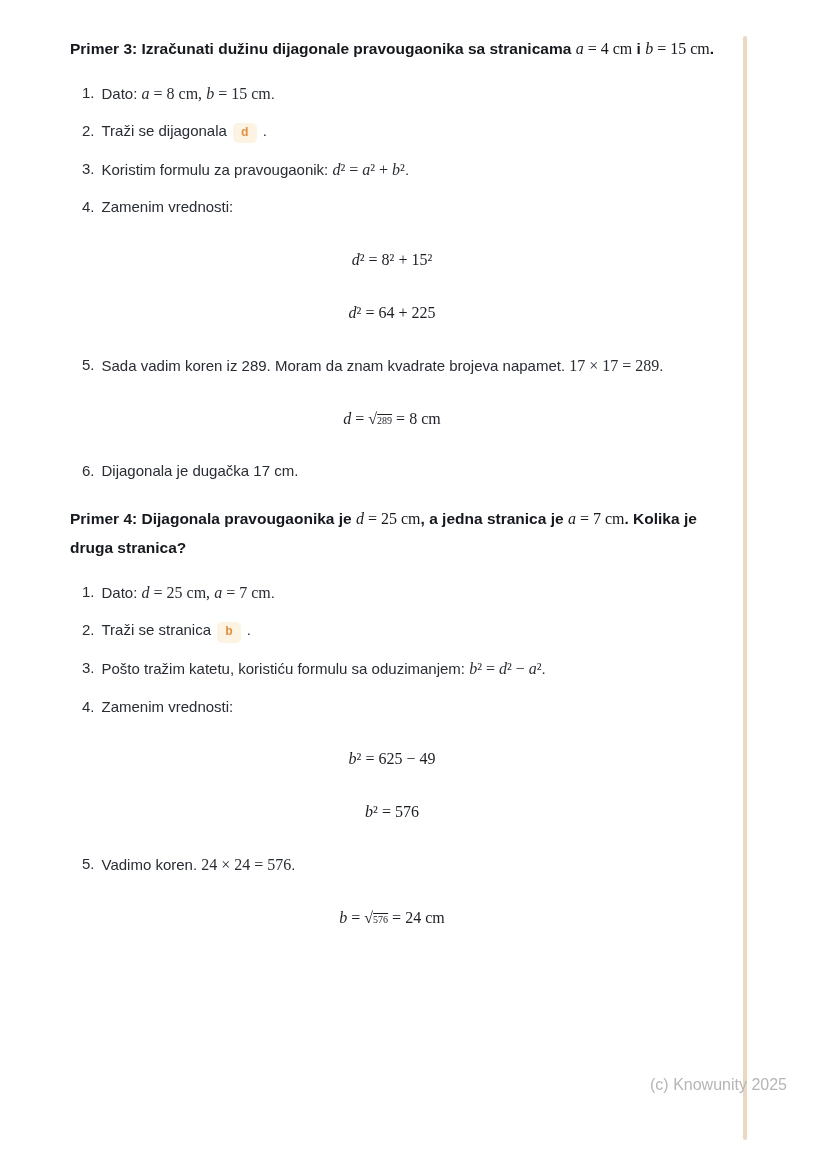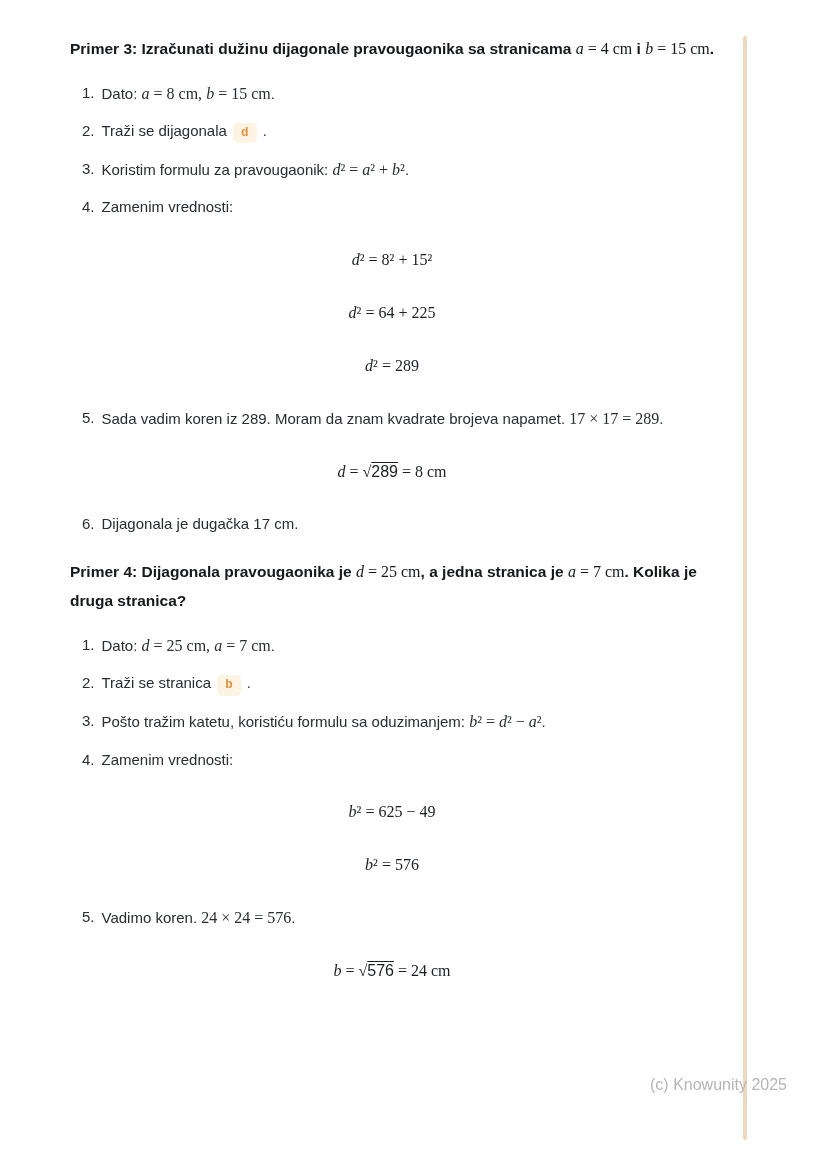--- a/index.html
+++ b/index.html
@@ -52,22 +52,22 @@
     font-size: 16px;
     font-weight: 400;
   }
   .seg-m {
     font-family: "Liberation Serif", serif;
     font-style: normal;
     font-size: 16px;
     font-weight: 400;
   }
   .seg-ov {
-    font-family: Liberation Sans, sans-serif;
-    font-size: 16px;
+    font-family: Liberation Serif, serif;
+    font-size: 10px;
     font-weight: 400;
     text-decoration: overline;
   }
   .seg-code {
     font-family: "Liberation Mono", monospace;
     font-size: 12.5px;
     font-weight: 700;
     color: #e09142;
     background: #fdf3e3;
     padding: 2px 8px;
@@ -110,21 +110,20 @@
       <div class="block-li">
         <span class="li-num">3.</span>
         <span class="li-content"><span class="seg-t">Koristim formulu za pravougaonik: </span><span class="seg-v">d</span><span class="seg-m">² = </span><span class="seg-v">a</span><span class="seg-m">² + </span><span class="seg-v">b</span><span class="seg-m">²</span><span class="seg-t">.</span></span>
       </div>
       <div class="block-li">
         <span class="li-num">4.</span>
         <span class="li-content"><span class="seg-t">Zamenim vrednosti:</span></span>
       </div>
       <div class="block-eq"><span class="seg-v">d</span><span class="seg-m">² = 8² + 15²</span></div>
       <div class="block-eq"><span class="seg-v">d</span><span class="seg-m">² = 64 + 225</span></div>
-      <div class="block-eq"><span class="seg-v">d</span><span class="seg-m">² = 289</span></div>
       <div class="block-li">
         <span class="li-num">5.</span>
         <span class="li-content"><span class="seg-t">Sada vadim koren iz 289. Moram da znam kvadrate brojeva napamet. </span><span class="seg-m">17 × 17 = 289</span><span class="seg-t">.</span></span>
       </div>
       <div class="block-eq"><span class="seg-v">d</span><span class="seg-m"> = √</span><span class="seg-ov">289</span><span class="seg-m"> = 8 cm</span></div>
       <div class="block-li">
         <span class="li-num">6.</span>
         <span class="li-content"><span class="seg-t">Dijagonala je dugačka 17 cm.</span></span>
       </div>
       <div class="section-heading"><span class="seg-b">Primer 4: Dijagonala pravougaonika je </span><span class="seg-v">d</span><span class="seg-m"> = 25 cm</span><span class="seg-b">, a jedna stranica je </span><span class="seg-v">a</span><span class="seg-m"> = 7 cm</span><span class="seg-b">. Kolika je druga stranica?</span></div>

